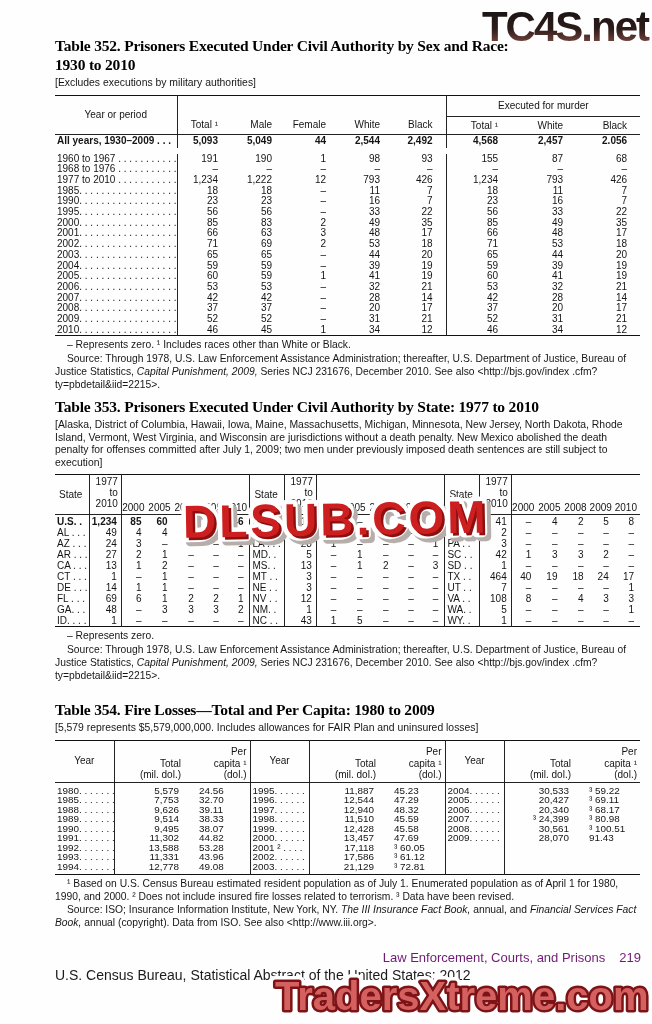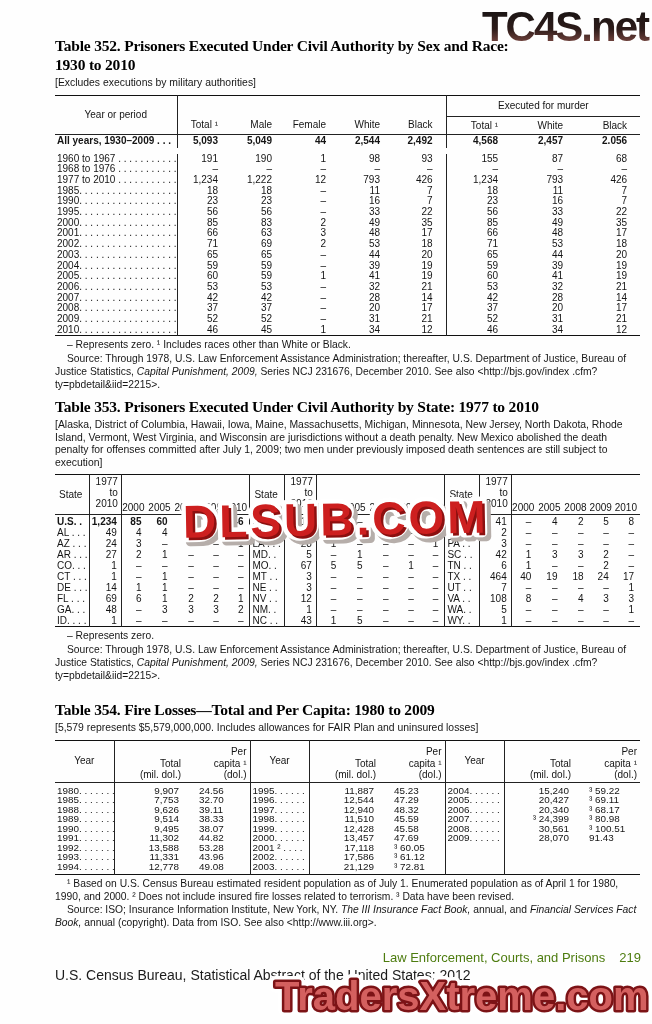--- a/index.html
+++ b/index.html
@@ -53,21 +53,21 @@
   .t354 tbody td{line-height:9.5px;font-size:9.9px;}
   .t354 tbody td.tot{padding-right:20px;text-align:right;}
   .t354 tbody td.cap{padding-right:3px;text-align:left;}
   .t354 tbody tr:first-child td{padding-top:3px;}
   .t354 tbody tr:last-child td{padding-bottom:3px;}
   
   .fnote{font-size:10.3px;line-height:12.6px;margin:3px 0 0 0;text-indent:12px;}
   .src{font-size:10.3px;line-height:13px;margin:0;text-indent:12px;}
   
   #footer-right{position:absolute;top:950px;left:55px;width:586px;text-align:right;
-      font-size:13px;color:#4d7c0f;}
+      font-size:13px;color:#701a75;}
   #footer-right .pgnum{padding-left:14px;}
   #footer-left{position:absolute;top:967px;left:55px;font-size:14px;color:#1b1b1b;}
   
   #wm-top{position:absolute;top:0px;right:0px;}
   #wm-mid{position:absolute;top:490px;left:176px;}
   #wm-bot{position:absolute;top:970px;left:270px;}
   svg text{font-family:"Liberation Sans",sans-serif;font-weight:bold;}
 </style>
 </head>
 <body>
@@ -457,40 +457,40 @@
           <td class="y">–</td>
           <td class="lb gs">SC . .</td>
           <td class="tot">42</td>
           <td class="y">1</td>
           <td class="y">3</td>
           <td class="y">3</td>
           <td class="y">2</td>
           <td class="y">–</td>
         </tr>
         <tr>
-          <td class="lb">CO. . .</td>
+          <td class="lb">CA . . .</td>
+          <td class="tot">13</td>
+          <td class="y">1</td>
+          <td class="y">2</td>
+          <td class="y">–</td>
+          <td class="y">–</td>
+          <td class="y">–</td>
+          <td class="lb gs">MS. .</td>
+          <td class="tot">13</td>
+          <td class="y">–</td>
+          <td class="y">1</td>
+          <td class="y">2</td>
+          <td class="y">–</td>
+          <td class="y">3</td>
+          <td class="lb gs">SD . .</td>
           <td class="tot">1</td>
           <td class="y">–</td>
           <td class="y">–</td>
           <td class="y">–</td>
           <td class="y">–</td>
-          <td class="y">–</td>
-          <td class="lb gs">MO. .</td>
-          <td class="tot">67</td>
-          <td class="y">5</td>
-          <td class="y">5</td>
-          <td class="y">–</td>
-          <td class="y">1</td>
-          <td class="y">–</td>
-          <td class="lb gs">TN . .</td>
-          <td class="tot">6</td>
-          <td class="y">1</td>
-          <td class="y">–</td>
-          <td class="y">–</td>
-          <td class="y">2</td>
           <td class="y">–</td>
         </tr>
         <tr>
           <td class="lb">CT . . .</td>
           <td class="tot">1</td>
           <td class="y">–</td>
           <td class="y">1</td>
           <td class="y">–</td>
           <td class="y">–</td>
           <td class="y">–</td>
@@ -640,27 +640,27 @@
         <th class="toth pre bl">Total
 (mil. dol.)</th>
         <th class="caph pre">Per
 capita ¹
 (dol.)</th>
       </tr>
     </thead>
     <tbody>
         <tr>
           <td class="lb">1980. . . . . . . .</td>
-          <td class="tot bl">9,907</td>
+          <td class="tot bl">5,579</td>
           <td class="cap">24.56</td>
           <td class="lb gs">1995. . . . . .</td>
           <td class="tot bl">11,887</td>
           <td class="cap">45.23</td>
           <td class="lb gs">2004. . . . . .</td>
-          <td class="tot bl">15,240</td>
+          <td class="tot bl">30,533</td>
           <td class="cap">³ 59.22</td>
         </tr>
         <tr>
           <td class="lb">1985. . . . . . . .</td>
           <td class="tot bl">7,753</td>
           <td class="cap">32.70</td>
           <td class="lb gs">1996. . . . . .</td>
           <td class="tot bl">12,544</td>
           <td class="cap">47.29</td>
           <td class="lb gs">2005. . . . . .</td>

